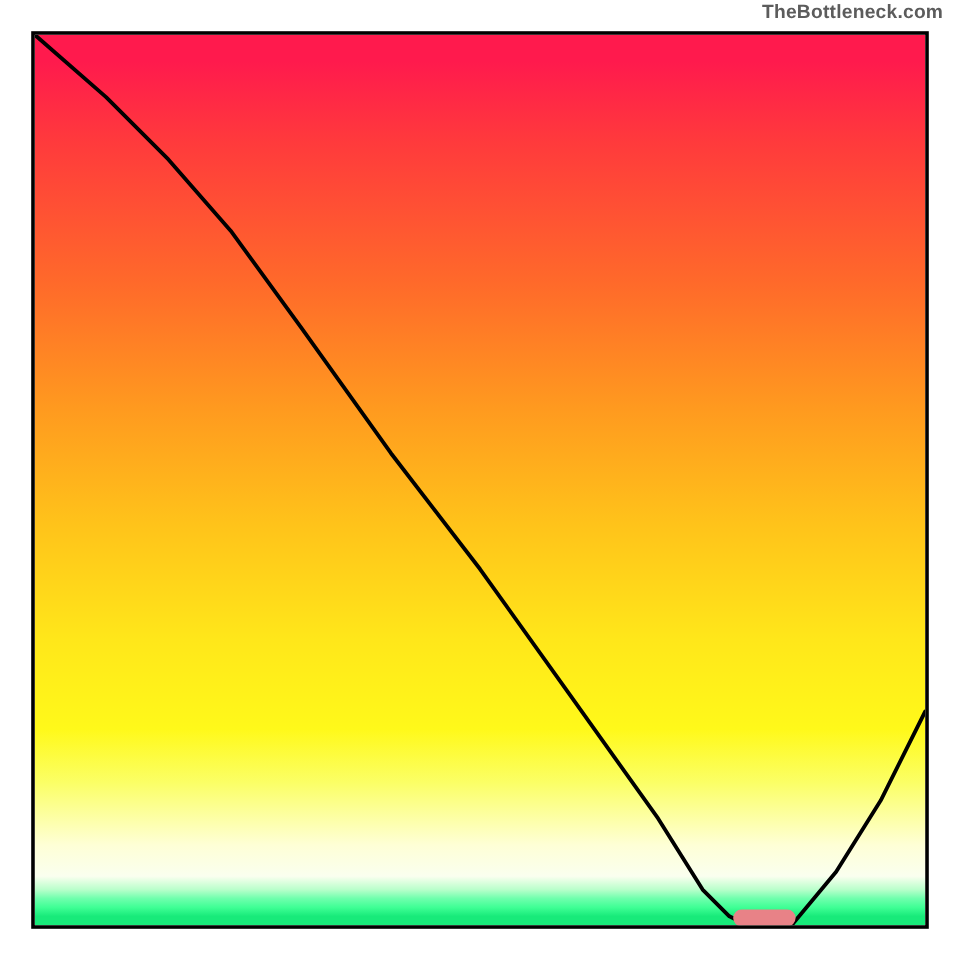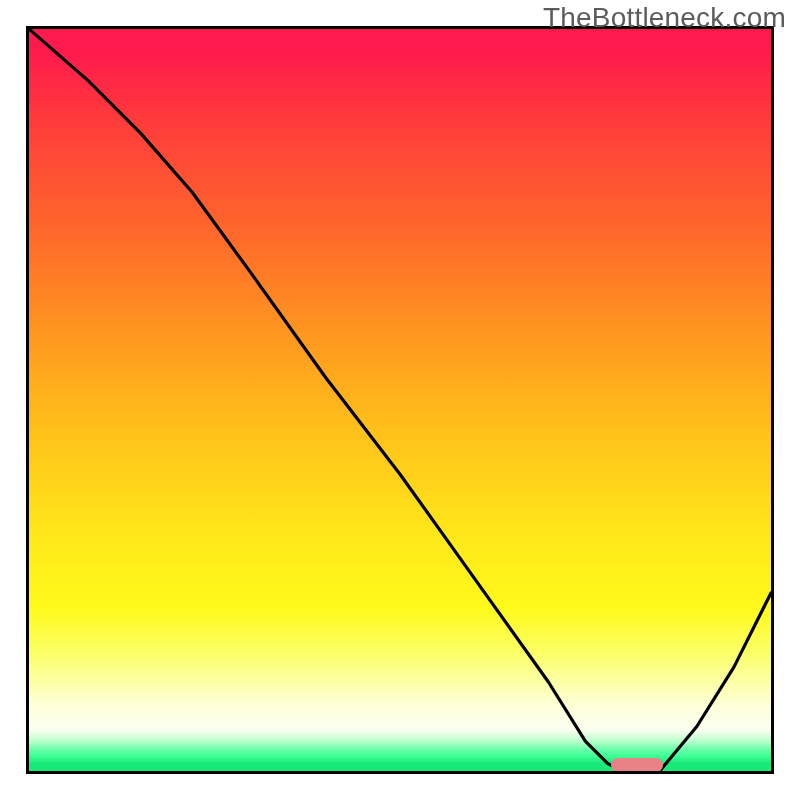--- a/index.html
+++ b/index.html
@@ -13,22 +13,22 @@
   }
   .frame {
     position: relative;
     width: 800px;
     height: 800px;
   }
   .watermark {
     position: absolute;
     top: 2px;
     right: 14px;
-    font-size: 28px;
-    font-weight: 400;
+    font-size: 16px;
+    font-weight: 700;
     color: #5c5c5c;
     letter-spacing: 0.2px;
     z-index: 20;
   }
   .plot-outer {
     position: absolute;
     left: 26px;
     top: 26px;
     width: 748px;
     height: 748px;

